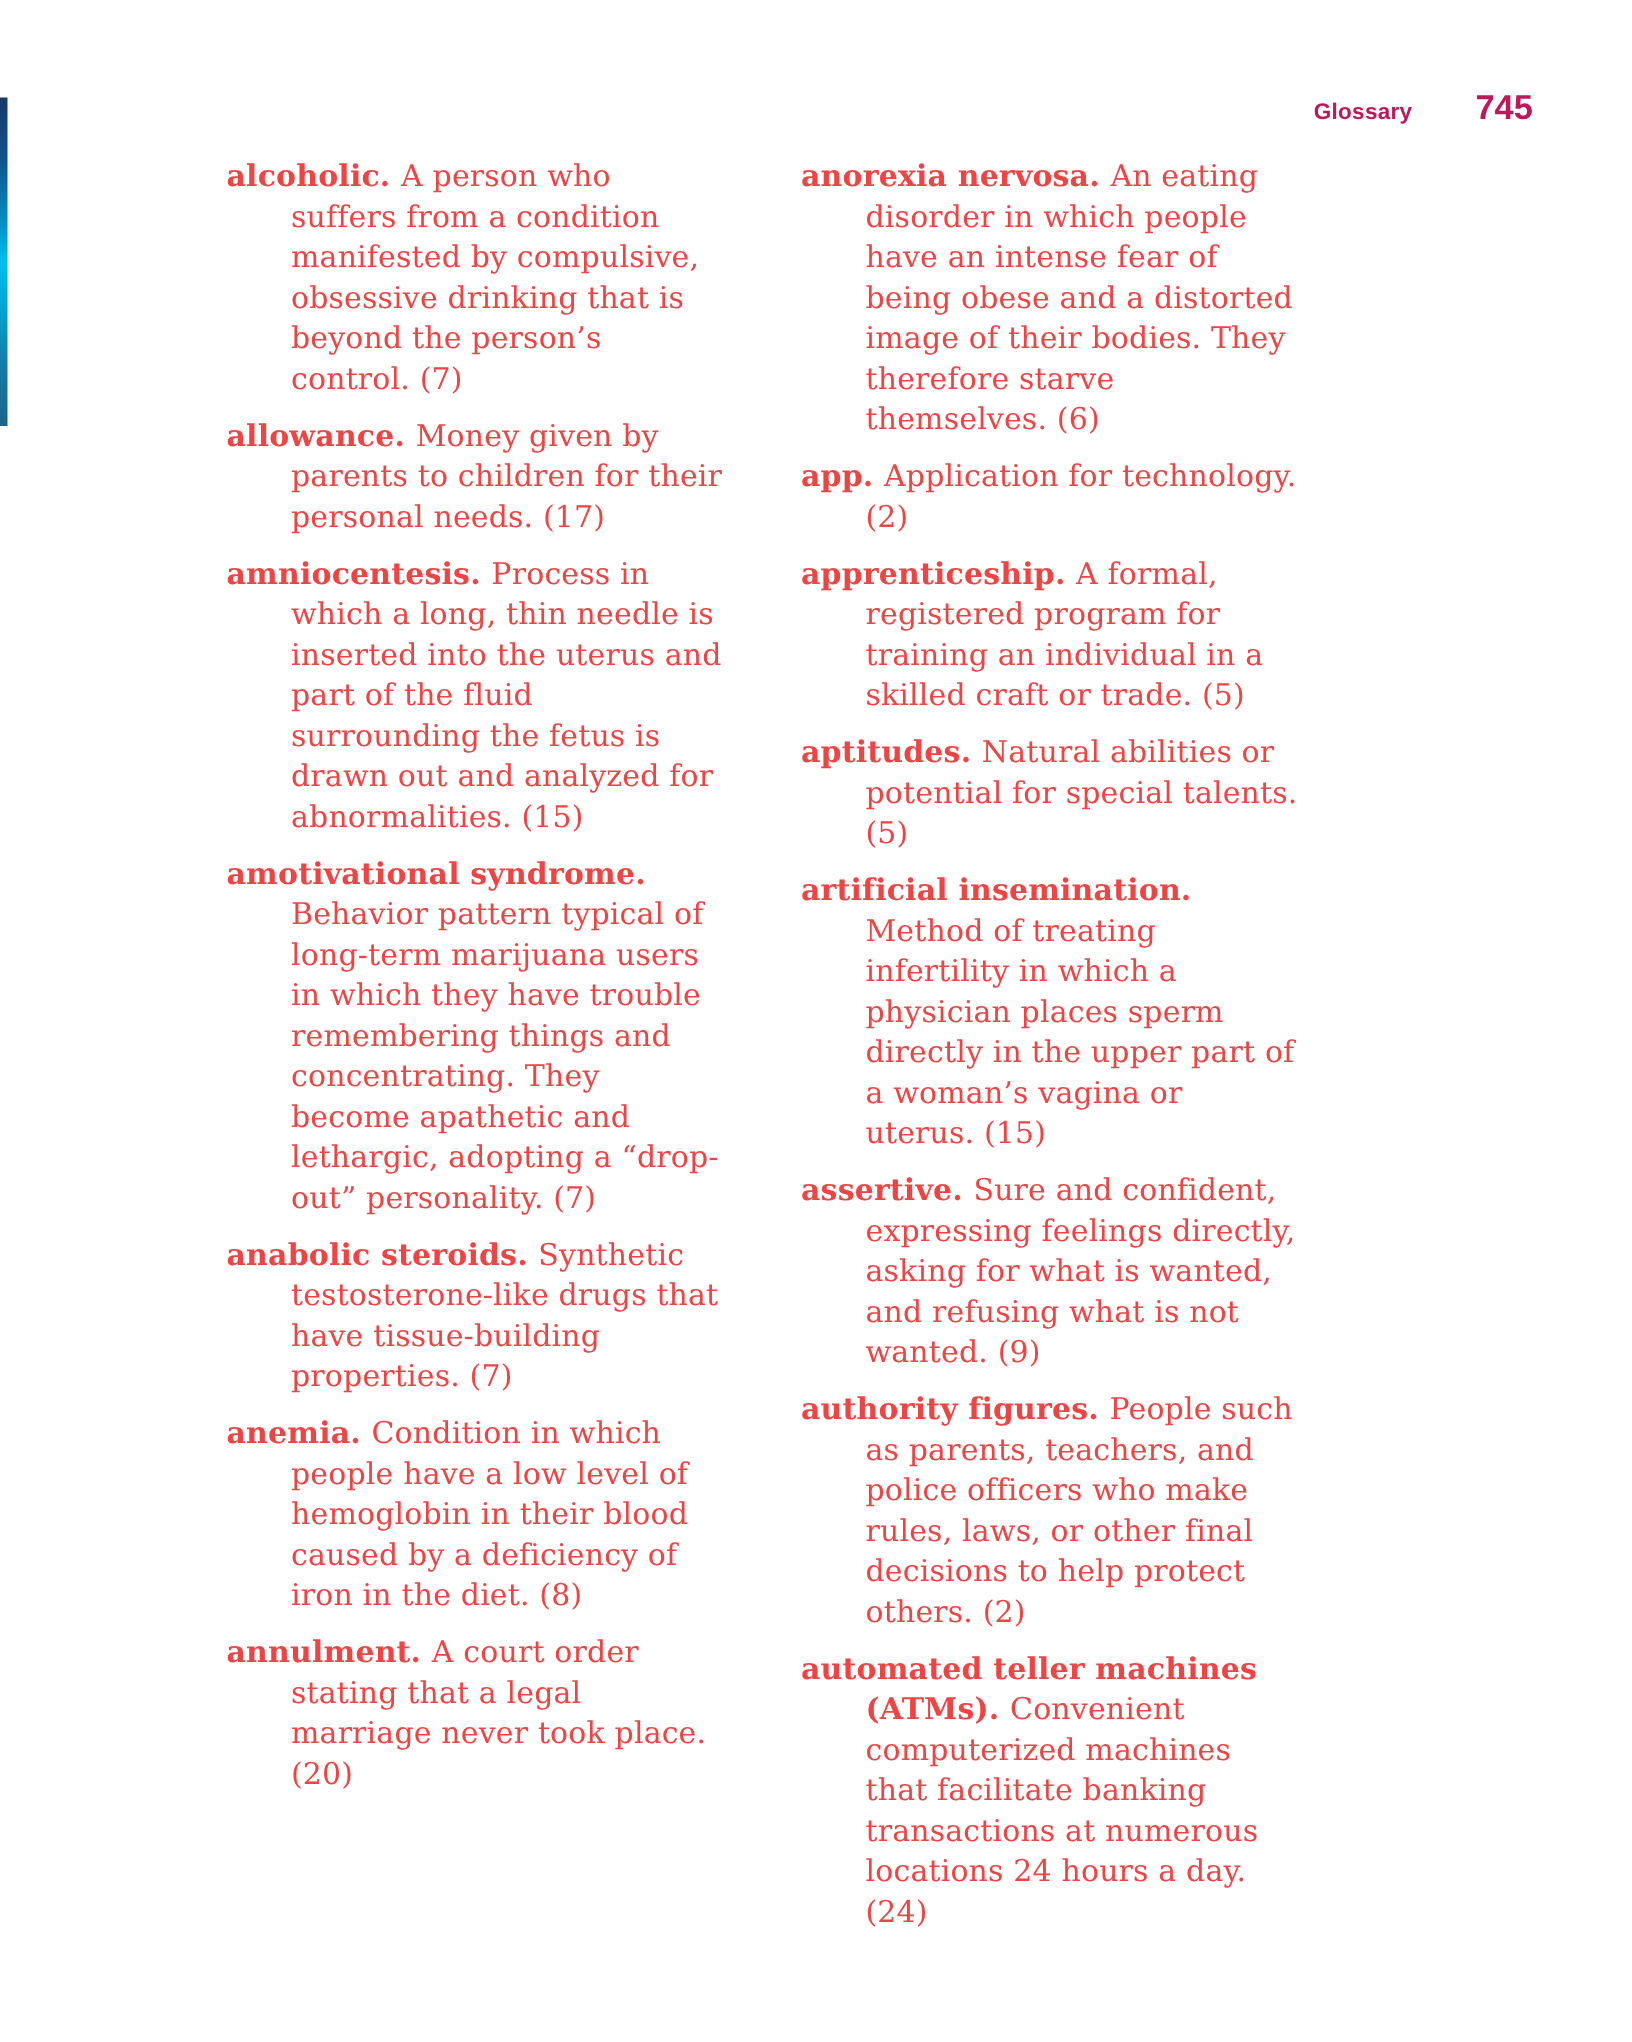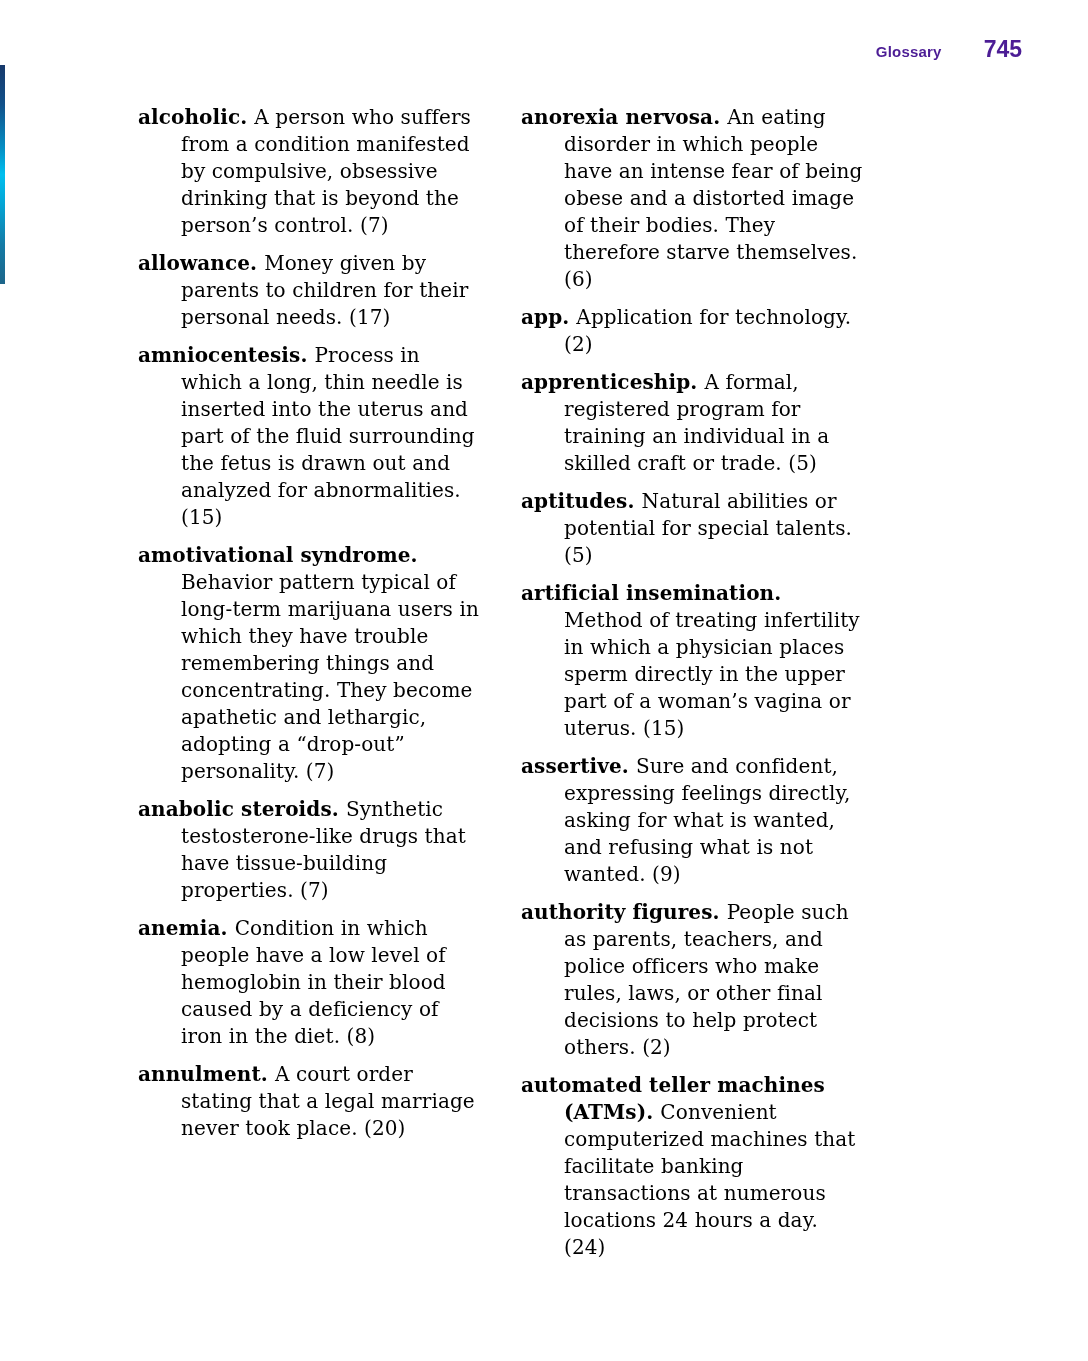--- a/index.html
+++ b/index.html
@@ -21,46 +21,46 @@
       #17396b 0%,
       #11518a 18%,
       #058fc4 38%,
       #00bfef 50%,
       #04a6d6 63%,
       #147ba6 82%,
       #1d6589 100%);
   }
   .running-head {
     position: absolute;
-    top: 36px;
+    top: 58px;
     right: 66px;
     display: flex;
     align-items: baseline;
     gap: 42px;
     font-family: "Liberation Sans", sans-serif;
     font-weight: bold;
-    color: #4c1d95;
+    color: #be185d;
   }
   .running-head .section-label { font-size: 15px; letter-spacing: 0.2px; }
   .running-head .folio { font-size: 23px; }
   .columns {
     position: absolute;
     left: 135px;
     top: 104px;
     width: 730px;
     display: grid;
     grid-template-columns: 347px 347px;
     column-gap: 36px;
     align-items: start;
   }
   .entry {
-    margin: 0 0 11px 3px;
+    margin: 0 0 11px 16px;
     font-size: 20px;
     line-height: 27px;
-    color: #000000;
+    color: #ef4444;
     padding-left: 43px;
     text-indent: -43px;
     letter-spacing: 0.1px;
   }
   .entry b { font-weight: bold; }
 </style>
 </head>
 <body>
 
 <div class="accent-bar"></div>

